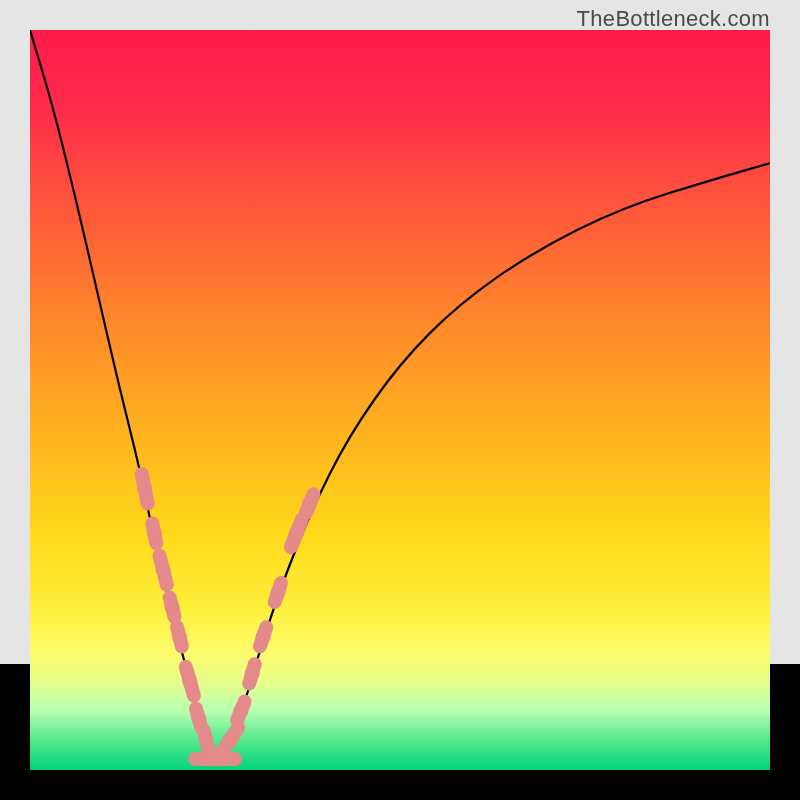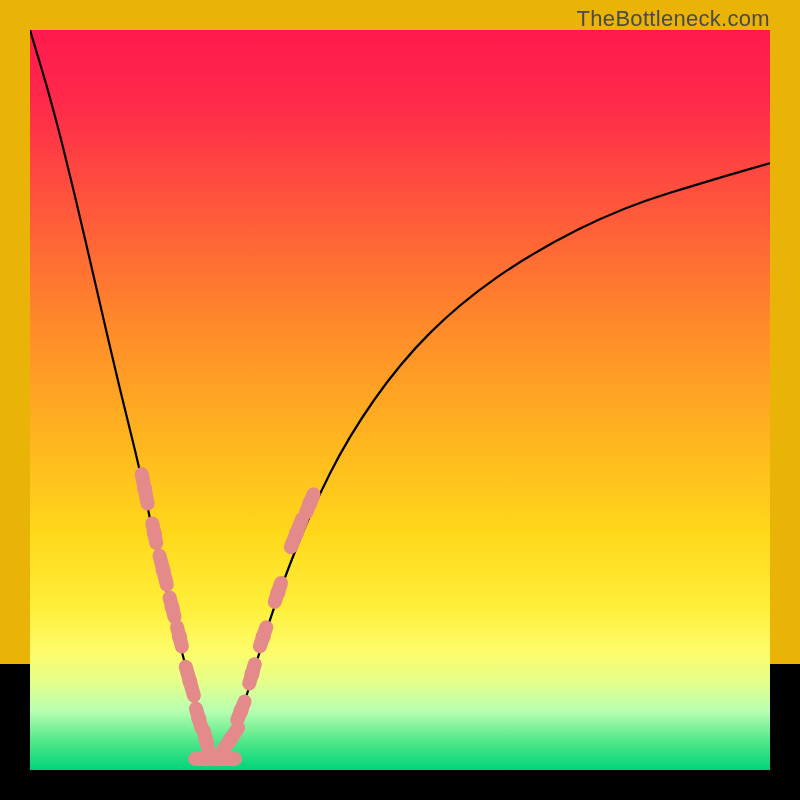--- a/index.html
+++ b/index.html
@@ -8,21 +8,21 @@
     width: 800px;
     height: 800px;
     background: #000;
     font-family: Arial, Helvetica, sans-serif;
     overflow: hidden;
   }
   .frame {
     position: relative;
     width: 800px;
     height: 664px;
-    background: #eab308;
+    background: #e5e5e5;
   }
   .plot-bg {
     position: absolute;
     left: 30px;
     top: 30px;
     width: 740px;
     height: 740px;
     background: linear-gradient(to bottom,
       #ff1a4d 0%,
       #ff2a4a 10%,

